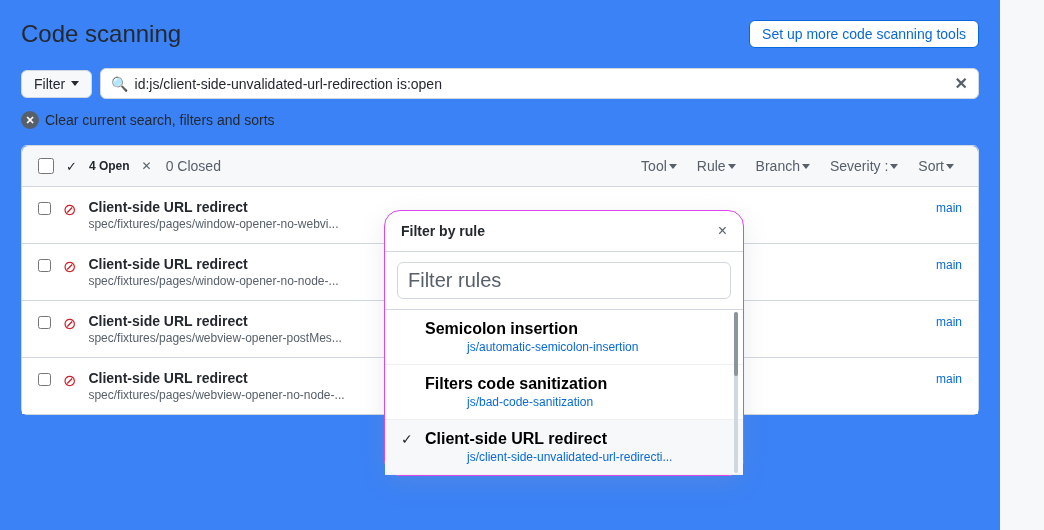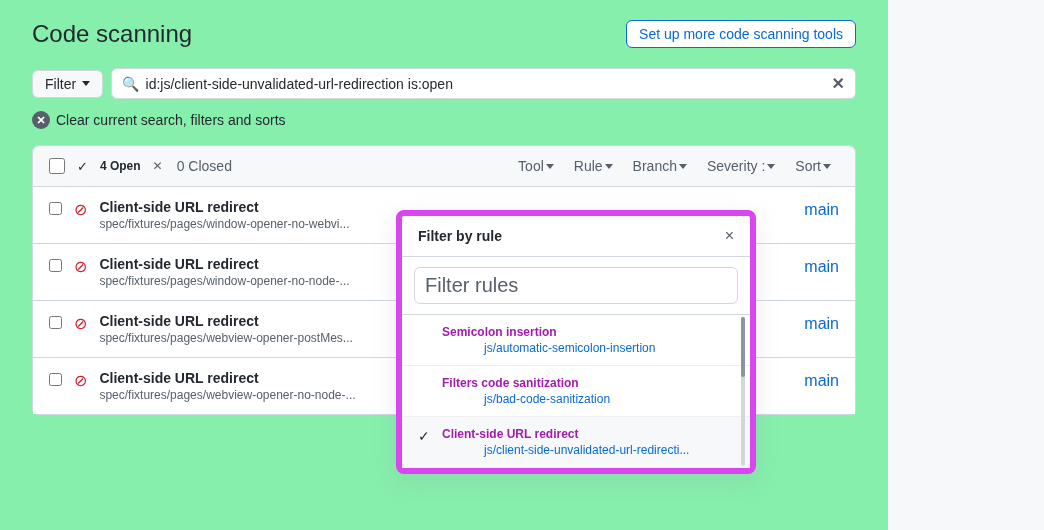--- a/index.html
+++ b/index.html
@@ -7,24 +7,24 @@
       font-family: -apple-system, BlinkMacSystemFont, "Segoe UI", Helvetica, Arial, sans-serif;
       font-size: 14px;
       background: #f6f8fa;
       color: #24292f;
       width: 1044px;
       height: 530px;
       overflow: hidden;
       position: relative;
     }
     .page {
-      background: #86efac;
-      width: 888px;
+      background: #3b82f6;
+      width: 1000px;
       min-height: 530px;
-      padding: 20px 32px;
+      padding: 20px 21px;
     }
     .header-row {
       display: flex;
       align-items: center;
       justify-content: space-between;
       margin-bottom: 20px;
     }
     .page-title {
       font-size: 24px;
       font-weight: 400;
@@ -151,35 +151,35 @@
       position: relative;
     }
     .table-row:last-child { border-bottom: none; }
     .row-checkbox { margin-top: 3px; }
     .row-icon { color: #cf222e; font-size: 16px; margin-top: 1px; }
     .row-content { flex: 1; }
     .row-title { font-weight: 600; color: #24292f; font-size: 14px; }
     .row-sub { color: #57606a; font-size: 12px; margin-top: 2px; }
     .row-branch {
       color: #0969da;
-      font-size: 16px;
+      font-size: 12px;
       margin-left: auto;
       white-space: nowrap;
       margin-top: 2px;
     }
 
     
     .dropdown-overlay {
       position: absolute;
       top: 210px;
-      left: 396px;
+      left: 384px;
       width: 360px;
       background: #fff;
-      border: 6px solid #d946ef;
-      border-radius: 8px;
+      border: 1px solid #d946ef;
+      border-radius: 16px;
       box-shadow: 0 8px 24px rgba(140,149,159,0.2);
       z-index: 100;
     }
     .dropdown-header {
       display: flex;
       align-items: center;
       justify-content: space-between;
       padding: 12px 16px;
       border-bottom: 1px solid #d0d7de;
     }
@@ -224,21 +224,21 @@
       border-bottom: 1px solid #f0f0f0;
     }
     .dropdown-item:last-child { border-bottom: none; }
     .dropdown-item-check {
       width: 16px;
       color: #24292f;
       font-size: 14px;
       margin-top: 1px;
     }
     .dropdown-item-content { flex: 1; }
-    .dropdown-item-title { font-weight: 600; color: #a21caf; font-size: 12px; }
+    .dropdown-item-title { font-weight: 600; color: #000000; font-size: 16px; }
     .dropdown-item-sub { color: #0969da; font-size: 12px; margin-top: 2px; margin-left: 42px; }
     .scrollbar-hint {
       position: absolute;
       right: 4px;
       top: 0;
       bottom: 0;
       width: 6px;
       display: flex;
       flex-direction: column;
       align-items: center;

